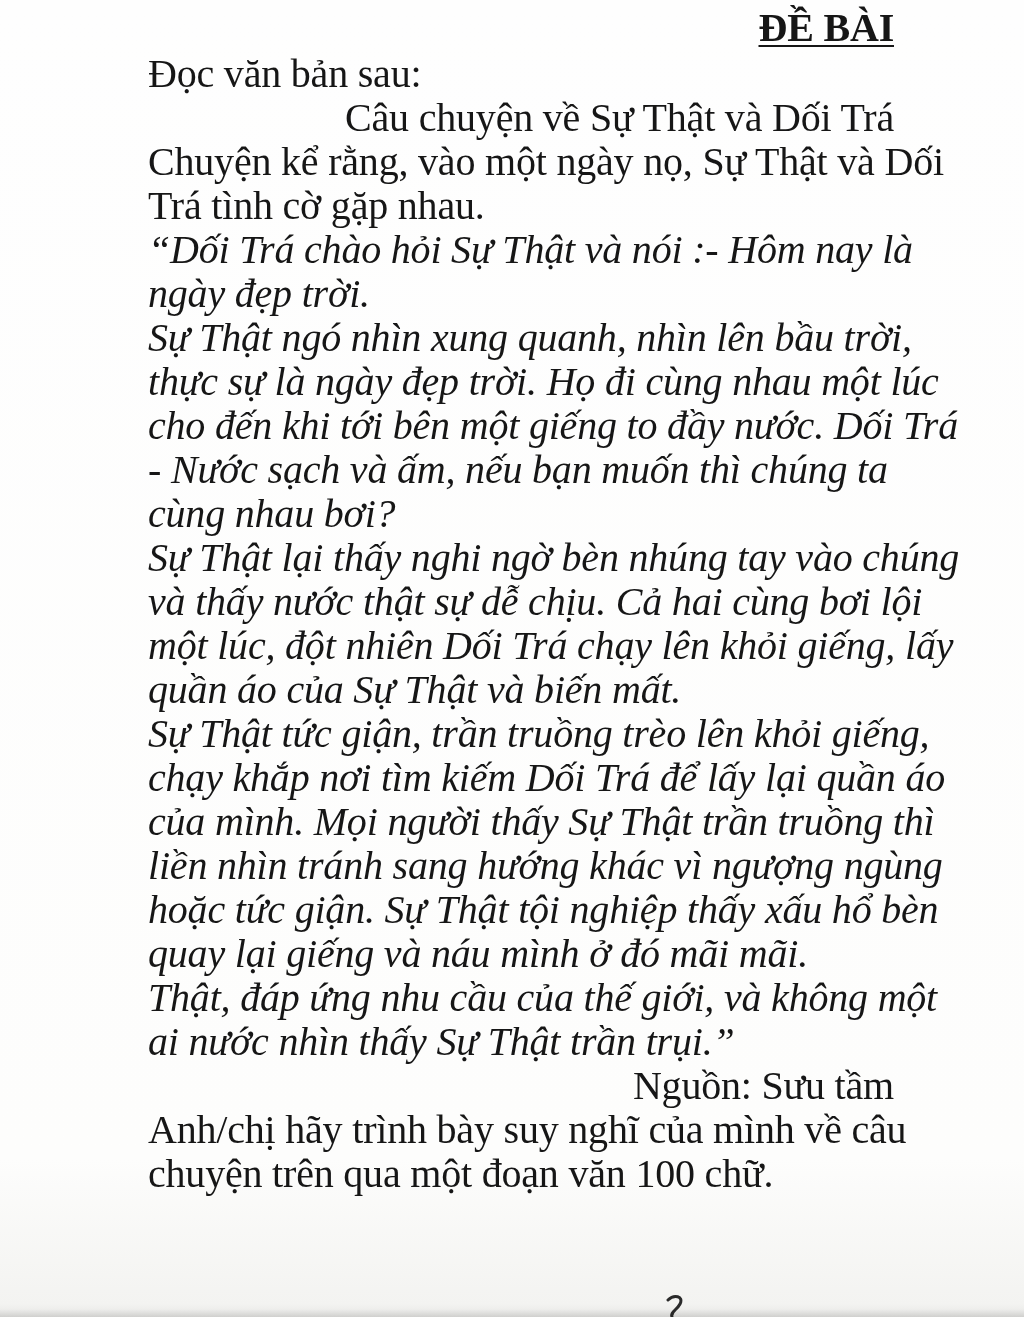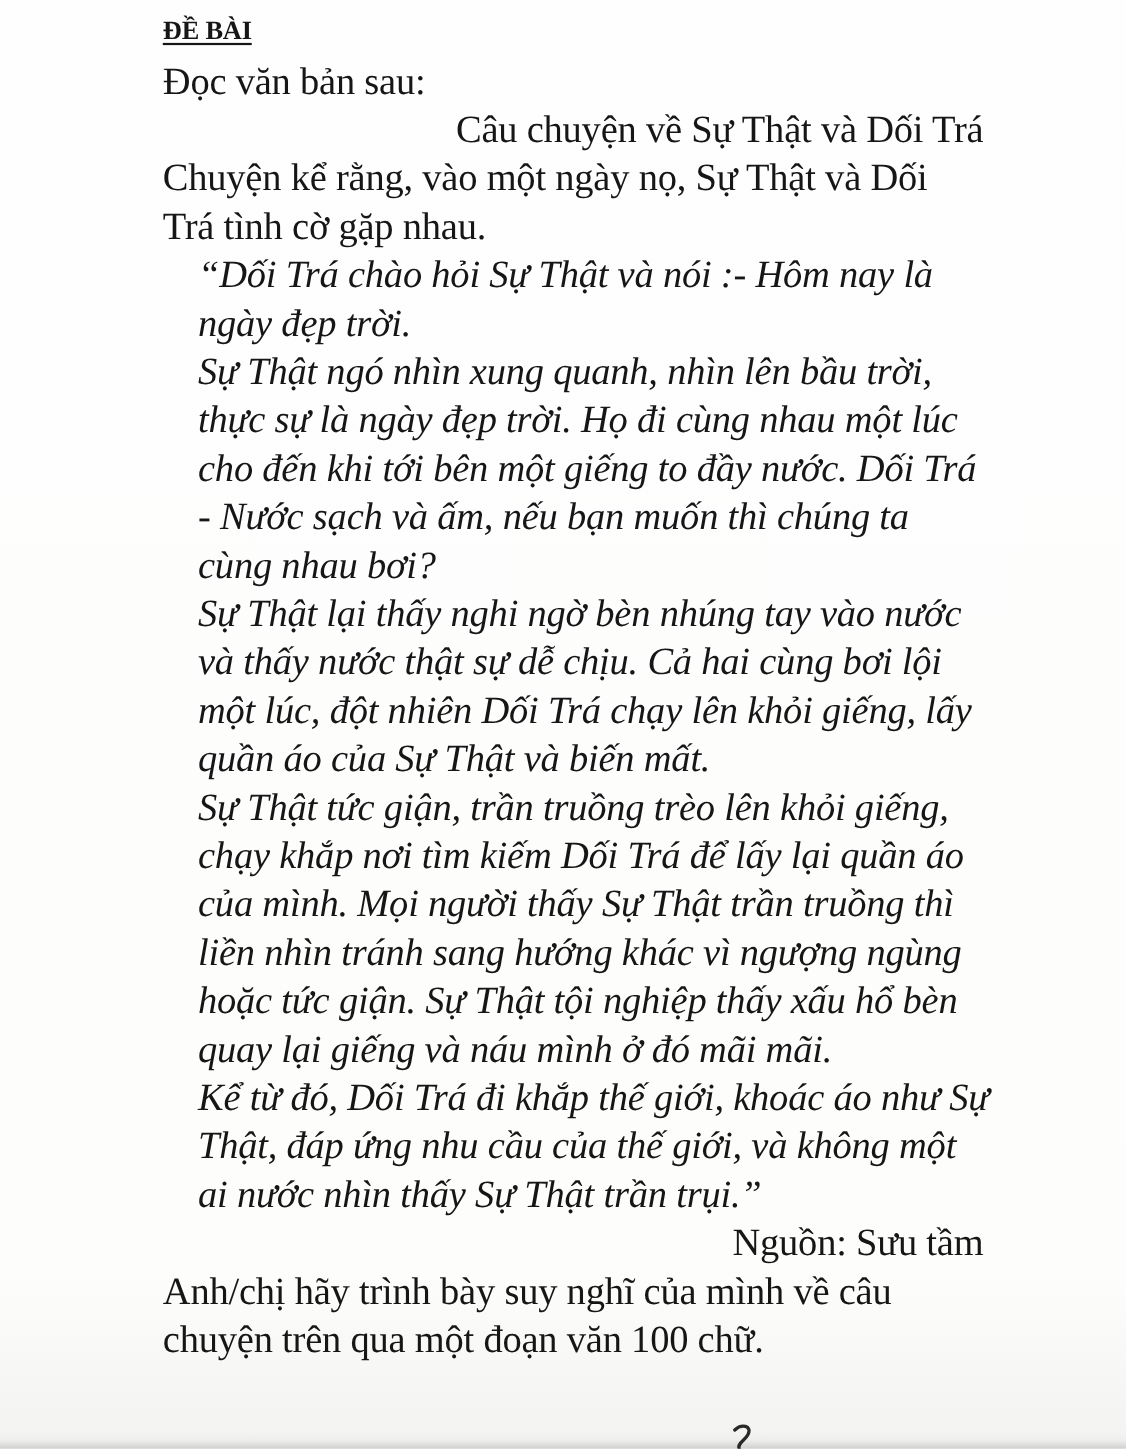--- a/index.html
+++ b/index.html
@@ -20,34 +20,35 @@
     font-family: "Liberation Serif", serif;
     color: #161616;
   }
   .textcol {
     position: absolute;
     left: 148px;
     top: 4px;
     width: 746px;
   }
   .line {
-    font-size: 35px;
+    font-size: 40px;
     line-height: 44px;
     letter-spacing: -0.2px;
     white-space: nowrap;
   }
-  .italic { font-style: italic; margin-left: 32px; }
+  .italic { font-style: italic; }
   .center { text-align: right; white-space: normal; }
   .heading {
     font-weight: bold;
     text-decoration: underline;
     text-decoration-thickness: 2px;
     text-underline-offset: 4px;
-    font-size: 24px;
+    font-size: 40px;
     line-height: 48px;
+    text-align: right;
   }
   .edge-shadow {
     position: absolute;
     left: 0;
     bottom: 0;
     width: 100%;
     height: 8px;
     background: linear-gradient(180deg, rgba(0,0,0,0) 0%, rgba(0,0,0,0.10) 100%);
   }
   .stray {
@@ -69,31 +70,30 @@
     <div class="line">Chuyện kể rằng, vào một ngày nọ, Sự Thật và Dối</div>
     <div class="line">Trá tình cờ gặp nhau.</div>
 
     <div class="line italic">“Dối Trá chào hỏi Sự Thật và nói :- Hôm nay là</div>
     <div class="line italic">ngày đẹp trời.</div>
     <div class="line italic">Sự Thật ngó nhìn xung quanh, nhìn lên bầu trời,</div>
     <div class="line italic">thực sự là ngày đẹp trời. Họ đi cùng nhau một lúc</div>
     <div class="line italic">cho đến khi tới bên một giếng to đầy nước. Dối Trá</div>
     <div class="line italic">- Nước sạch và ấm, nếu bạn muốn thì chúng ta</div>
     <div class="line italic">cùng nhau bơi?</div>
-    <div class="line italic">Sự Thật lại thấy nghi ngờ bèn nhúng tay vào nước</div>
+    <div class="line italic">Sự Thật lại thấy nghi ngờ bèn nhúng tay vào chúng</div>
     <div class="line italic">và thấy nước thật sự dễ chịu. Cả hai cùng bơi lội</div>
     <div class="line italic">một lúc, đột nhiên Dối Trá chạy lên khỏi giếng, lấy</div>
     <div class="line italic">quần áo của Sự Thật và biến mất.</div>
     <div class="line italic">Sự Thật tức giận, trần truồng trèo lên khỏi giếng,</div>
     <div class="line italic">chạy khắp nơi tìm kiếm Dối Trá để lấy lại quần áo</div>
     <div class="line italic">của mình. Mọi người thấy Sự Thật trần truồng thì</div>
     <div class="line italic">liền nhìn tránh sang hướng khác vì ngượng ngùng</div>
     <div class="line italic">hoặc tức giận. Sự Thật tội nghiệp thấy xấu hổ bèn</div>
     <div class="line italic">quay lại giếng và náu mình ở đó mãi mãi.</div>
-    <div class="line italic">Kể từ đó, Dối Trá đi khắp thế giới, khoác áo như Sự</div>
     <div class="line italic">Thật, đáp ứng nhu cầu của thế giới, và không một</div>
     <div class="line italic">ai nước nhìn thấy Sự Thật trần trụi.”</div>
 
     <div class="line center">Nguồn: Sưu tầm</div>
     <div class="line">Anh/chị hãy trình bày suy nghĩ của mình về câu</div>
     <div class="line">chuyện trên qua một đoạn văn 100 chữ.</div>
 
   </div>
 
   <svg class="stray" width="24" height="23" viewBox="0 0 24 23">

